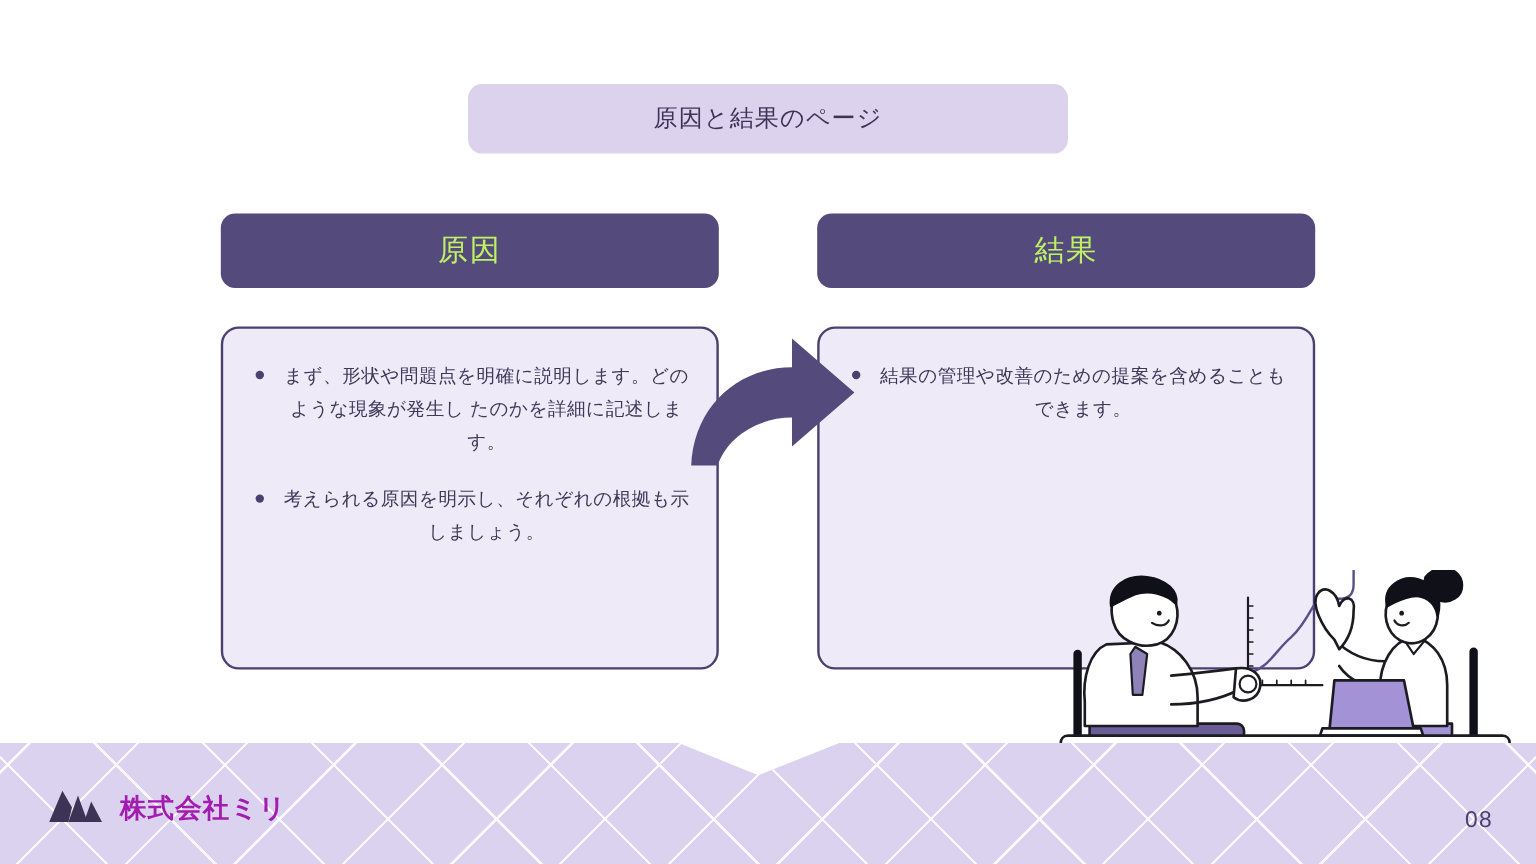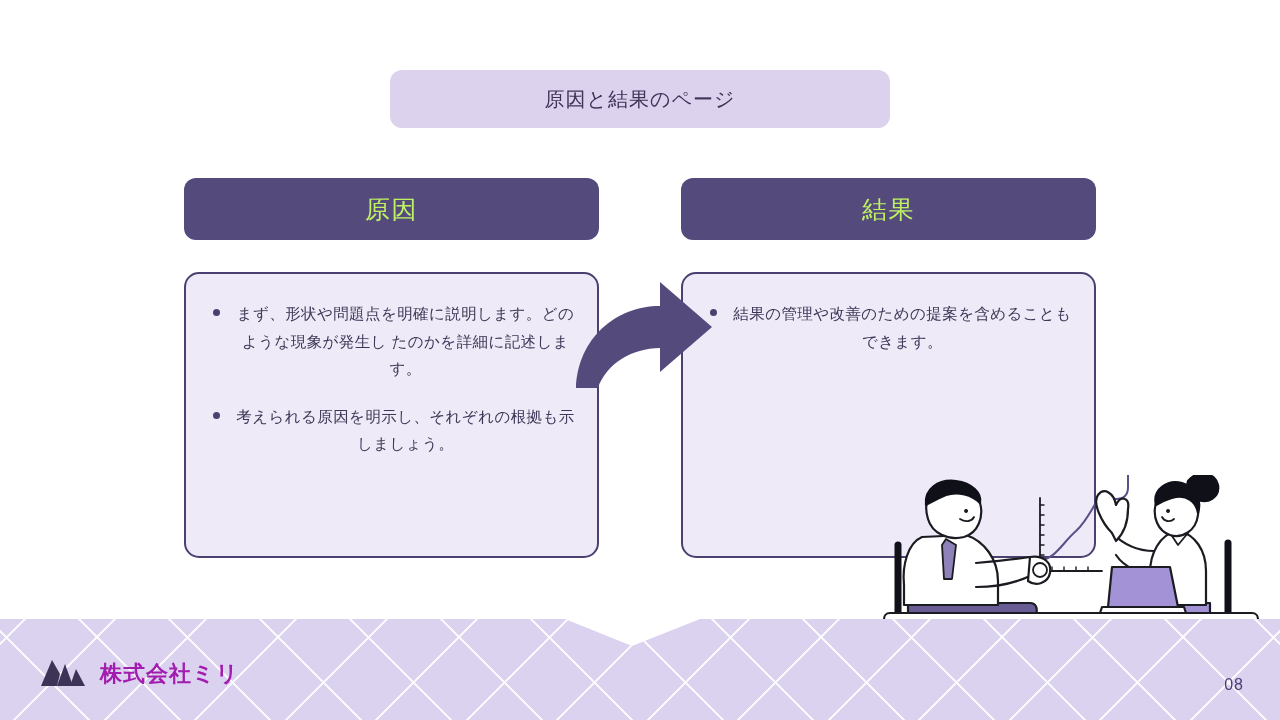--- a/index.html
+++ b/index.html
@@ -156,21 +156,21 @@
     color: #a21caf;
     letter-spacing: 1px;
     line-height: 1;
     font-weight: bold;
   }
 
   .page-number {
     position: absolute;
     right: 36px;
     bottom: 27px;
-    font-size: 16px;
+    font-size: 19px;
     color: #4b4070;
     letter-spacing: 1px;
     line-height: 1;
   }
 
   
   .illustration {
     position: absolute;
     left: 880px;
     top: 475px;

